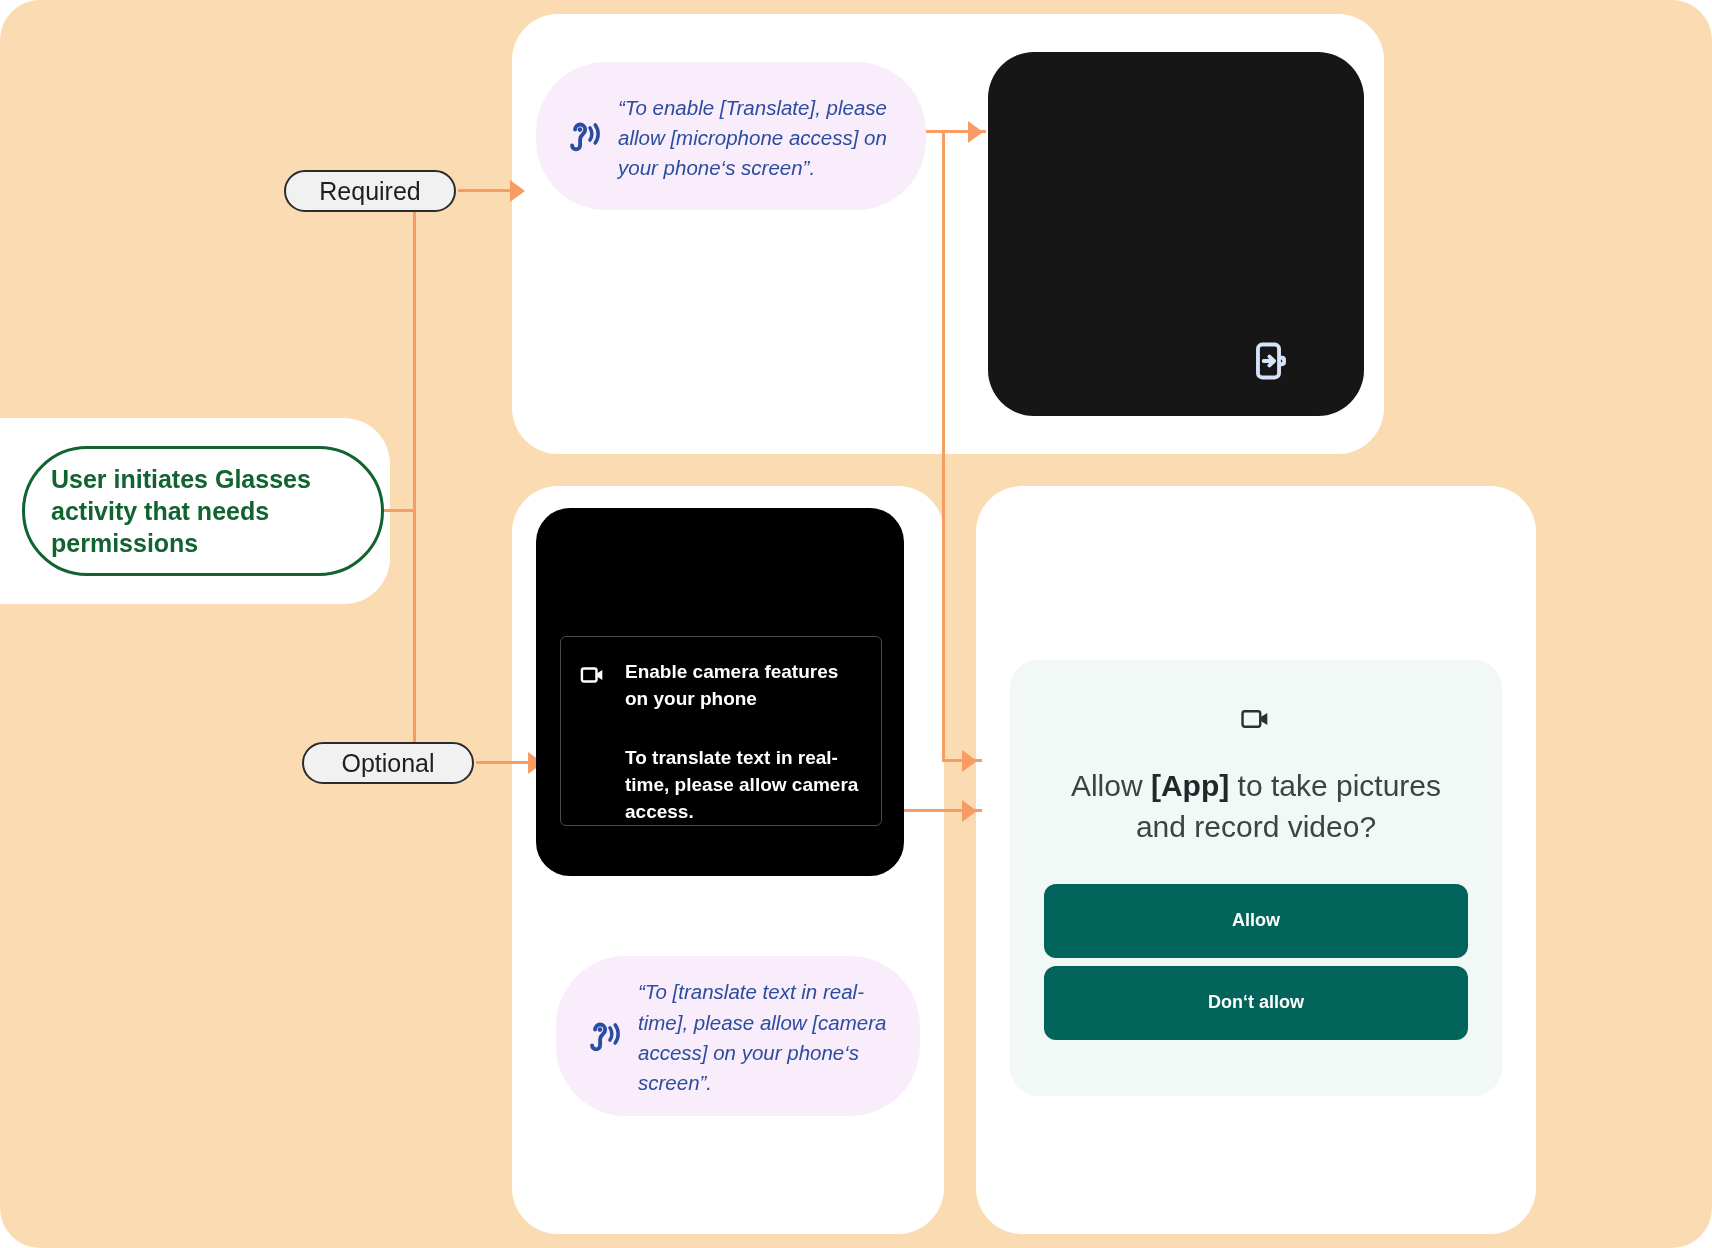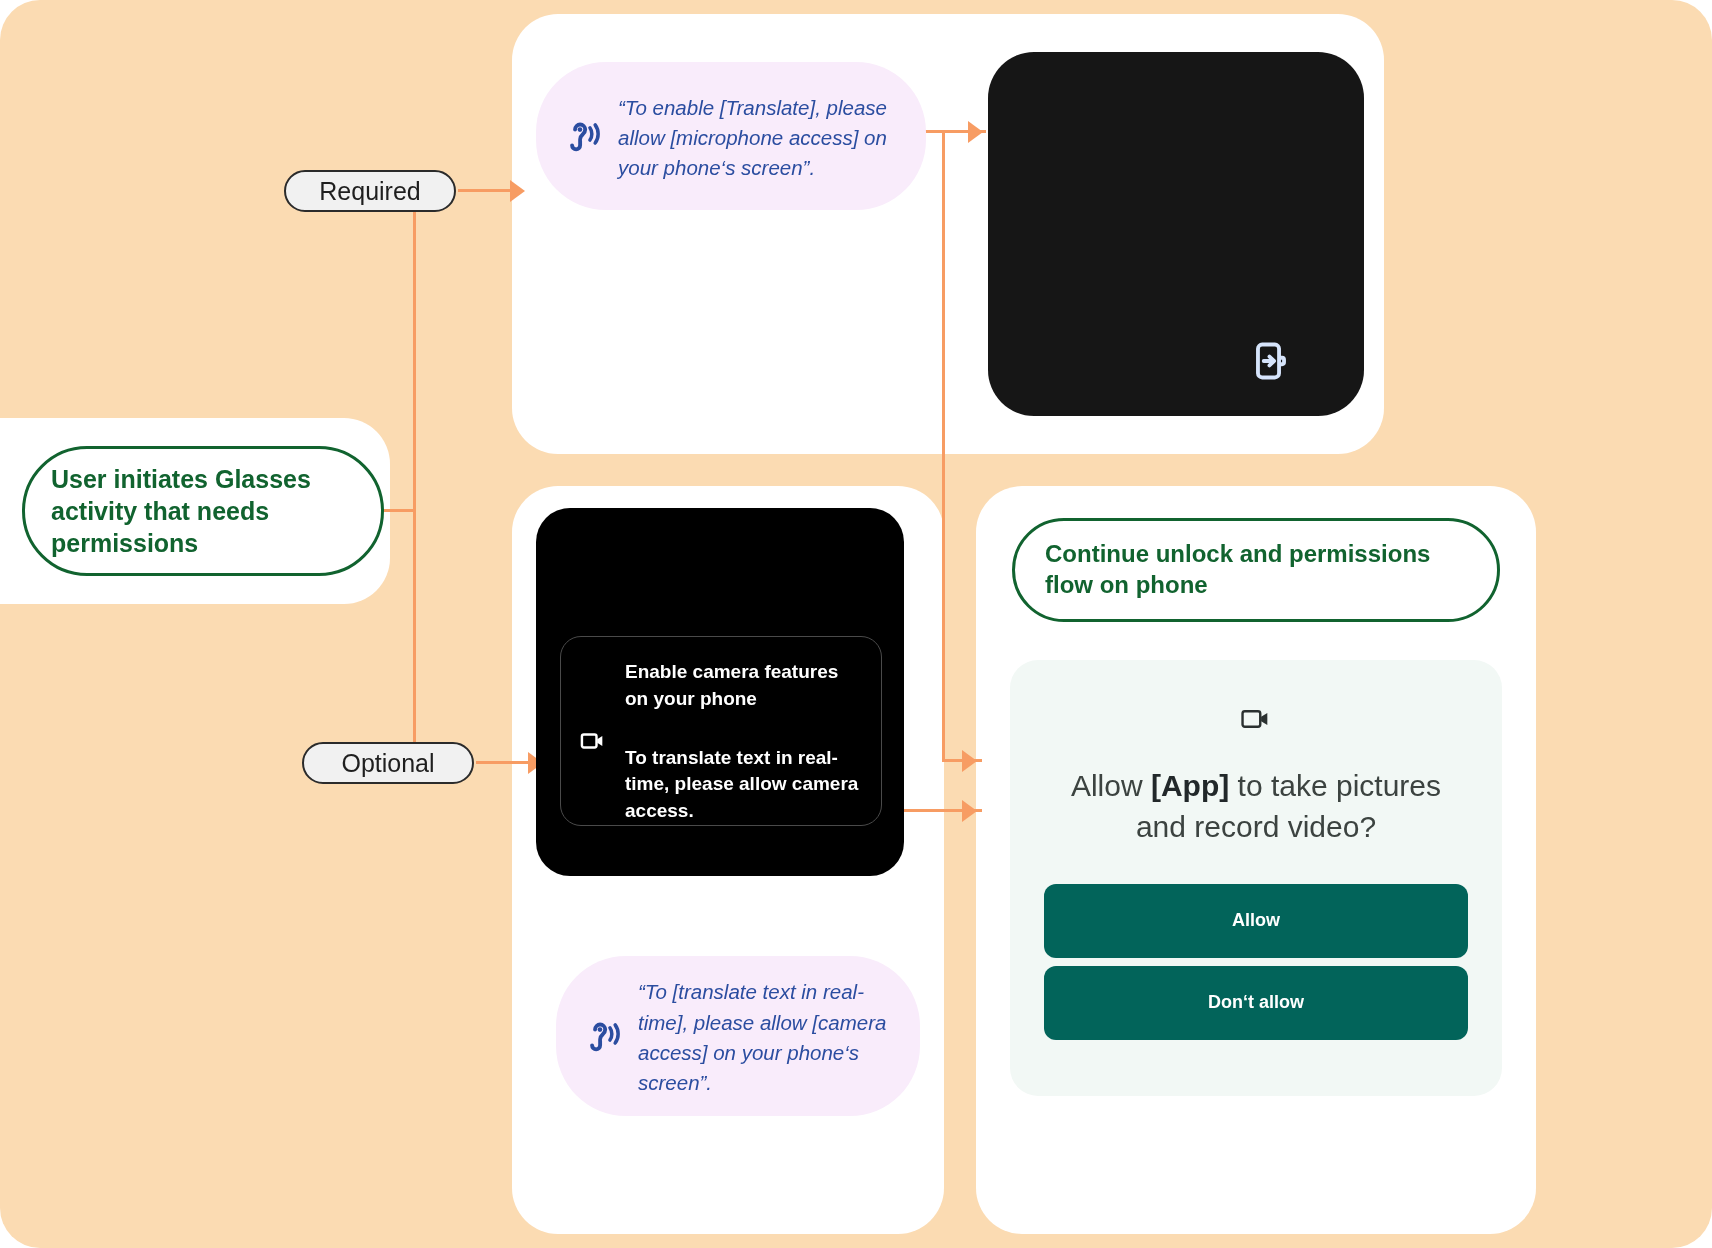--- a/index.html
+++ b/index.html
@@ -75,25 +75,24 @@
   
   .glasses{position:absolute;background:#161616;}
   #glasses-top{left:988px;top:52px;width:376px;height:364px;border-radius:46px;}
   #glasses-bottom{left:536px;top:508px;width:368px;height:368px;border-radius:34px;background:#000000;}
 
   #exit-icon{position:absolute;left:1248px;top:338px;width:46px;height:46px;}
 
   
   #glasses-card{
     position:absolute;left:560px;top:636px;width:322px;height:190px;
-    border:1.5px solid #4a4a4a;border-radius:21px;
+    border:1.5px solid #4a4a4a;border-radius:6px;
     box-sizing:border-box;
     display:flex;padding:22px 20px 0 18px;
     background:#000000;
-    align-items:center;
   }
   #glasses-card .cam{flex:0 0 auto;width:32px;margin-right:14px;padding-top:2px;}
   #glasses-card .ctext{color:#ffffff;font-size:19px;font-weight:bold;line-height:1.42;}
   #glasses-card .ctext .l2{display:block;margin-top:32px;}
 
   
   #dialog{
     position:absolute;left:1010px;top:660px;width:492px;height:436px;
     background:#f2f8f5;border-radius:28px;
     box-sizing:border-box;
@@ -203,21 +202,20 @@
         <path d="M8.6 7.2c0-1.6 1.3-2.9 2.9-2.9 1.6 0 2.9 1.3 2.9 2.9 0 1.3-.5 1.9-1.3 2.6-.9.8-1.6 1.4-1.6 2.9" stroke="#2b4da0" stroke-width="2.2" stroke-linecap="round"></path>
         <circle cx="11.4" cy="7.2" r="1.35" fill="#2b4da0"></circle>
         <path d="M11.5 13.6v2.6c0 1.3-1 2.3-2.3 2.3-1.3 0-2.3-1-2.3-2.3" stroke="#2b4da0" stroke-width="2.2" stroke-linecap="round"></path>
         <path d="M17.1 6.2c.7 1 1.1 2.2 1.1 3.5s-.4 2.5-1.1 3.5" stroke="#2b4da0" stroke-width="2" stroke-linecap="round"></path>
         <path d="M20.1 4.5c1.1 1.5 1.7 3.3 1.7 5.2s-.6 3.7-1.7 5.2" stroke="#2b4da0" stroke-width="2" stroke-linecap="round"></path>
       </svg>
     </span>
     <span class="btext">“To [translate text in real-time], please allow [camera access] on your phone‘s screen”.</span>
   </div>
 
-  <div class="node-green" id="node-continue">Continue unlock and permissions flow on phone</div>
 
   <div id="dialog">
     <div class="camwrap">
       <span>
         <svg width="34" height="34" viewBox="0 0 24 24" fill="none">
           <rect x="2.5" y="6.5" width="12.5" height="11" rx="1.6" stroke="#2b3130" stroke-width="1.7"></rect>
           <path d="M15.6 10.4l4.4-2.6v8.4l-4.4-2.6z" fill="#2b3130"></path>
         </svg>
       </span>
     </div>

